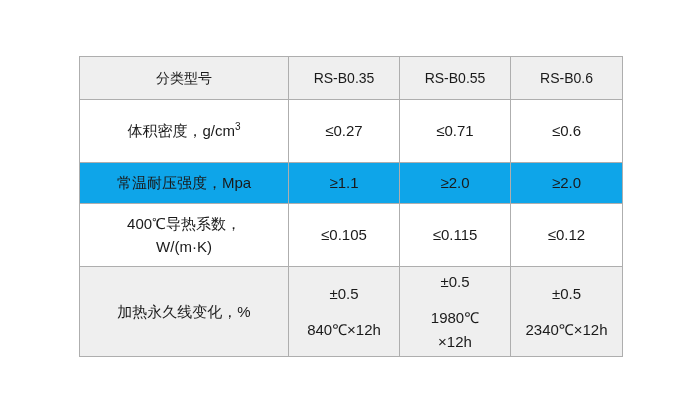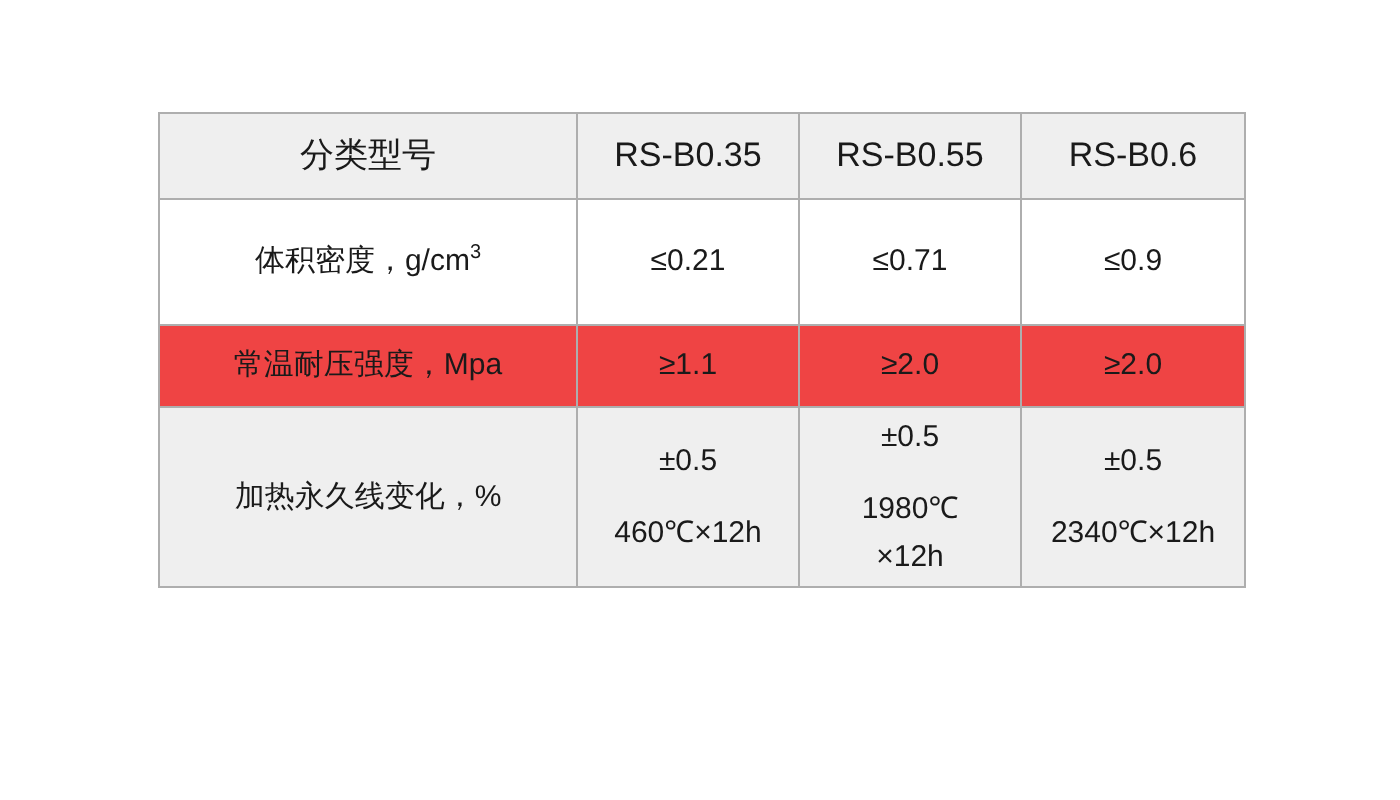--- a/index.html
+++ b/index.html
@@ -37,25 +37,25 @@
     padding: 4px 2px;
     line-height: 1.45;
   }
   .col-label { width: 209px; }
   .col-val { width: 111px; }
   .col-val-last { width: 112px; }
 
   tr.header-row td {
     background: #efefef;
     height: 34px;
-    font-size: 17px;
+    font-size: 14px;
   }
   tr.row-density td { height: 54px; }
   tr.row-strength td {
-    background: #ef4444;
+    background: #0ea5e9;
     height: 32px;
   }
   tr.row-conduct td { height: 54px; }
   tr.row-shrink td {
     background: #efefef;
     height: 78px;
   }
   .stack {
     display: flex;
     flex-direction: column;
@@ -89,39 +89,48 @@
         <td>分类型号</td>
         <td>RS-B0.35</td>
         <td>RS-B0.55</td>
         <td>RS-B0.6</td>
       </tr>
 
       <tr class="row-density">
         <td>
           <span>体积密度，g/cm</span><sup>3</sup>
         </td>
-        <td>≤0.21</td>
+        <td>≤0.27</td>
         <td>≤0.71</td>
-        <td>≤0.9</td>
+        <td>≤0.6</td>
       </tr>
 
       <tr class="row-strength">
         <td>常温耐压强度，Mpa</td>
         <td>≥1.1</td>
         <td>≥2.0</td>
         <td>≥2.0</td>
       </tr>
 
+      <tr class="row-conduct">
+        <td>
+          <span class="two-line">400℃导热系数，</span>
+          <span class="two-line">W/(m·K)</span>
+        </td>
+        <td>≤0.105</td>
+        <td>≤0.115</td>
+        <td>≤0.12</td>
+      </tr>
 
       <tr class="row-shrink">
         <td>加热永久线变化，%</td>
         <td>
           <div class="stack">
             <span>±0.5</span>
-            <span>460℃×12h</span>
+            <span>840℃×12h</span>
           </div>
         </td>
         <td>
           <div class="stack">
             <span>±0.5</span>
             <span>1980℃</span>
             <span style="margin-top:-12px">×12h</span>
           </div>
         </td>
         <td>

